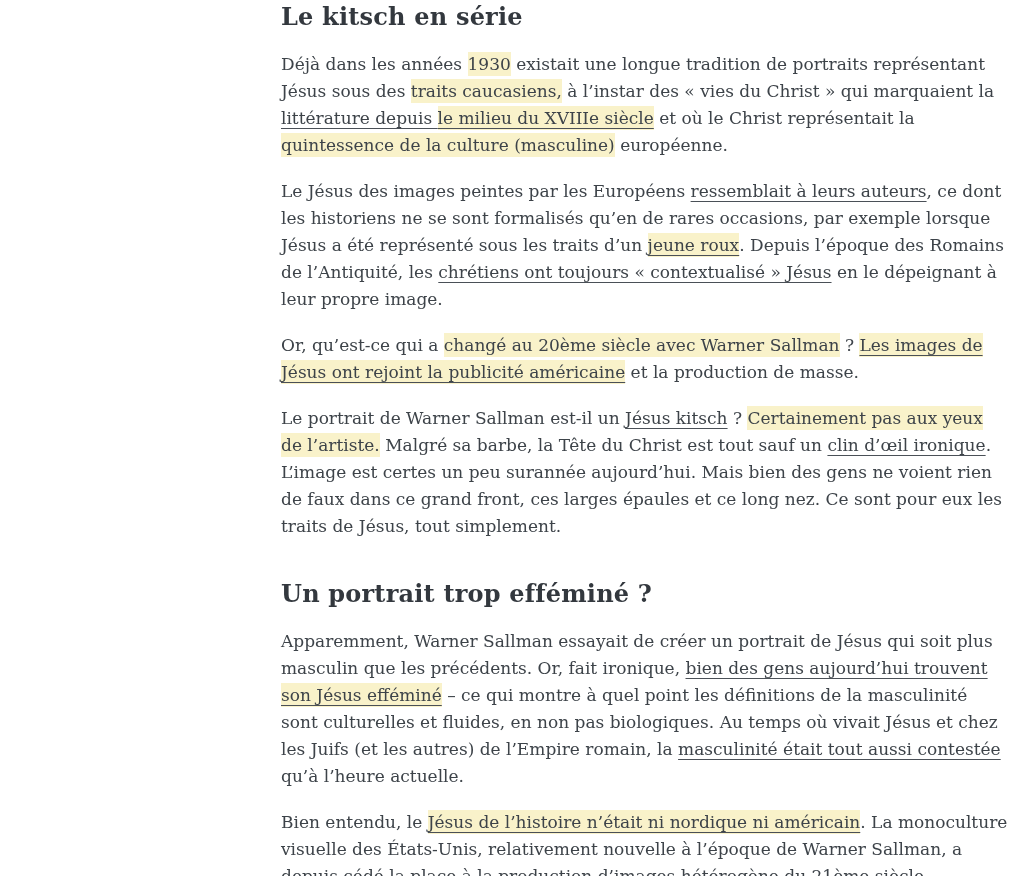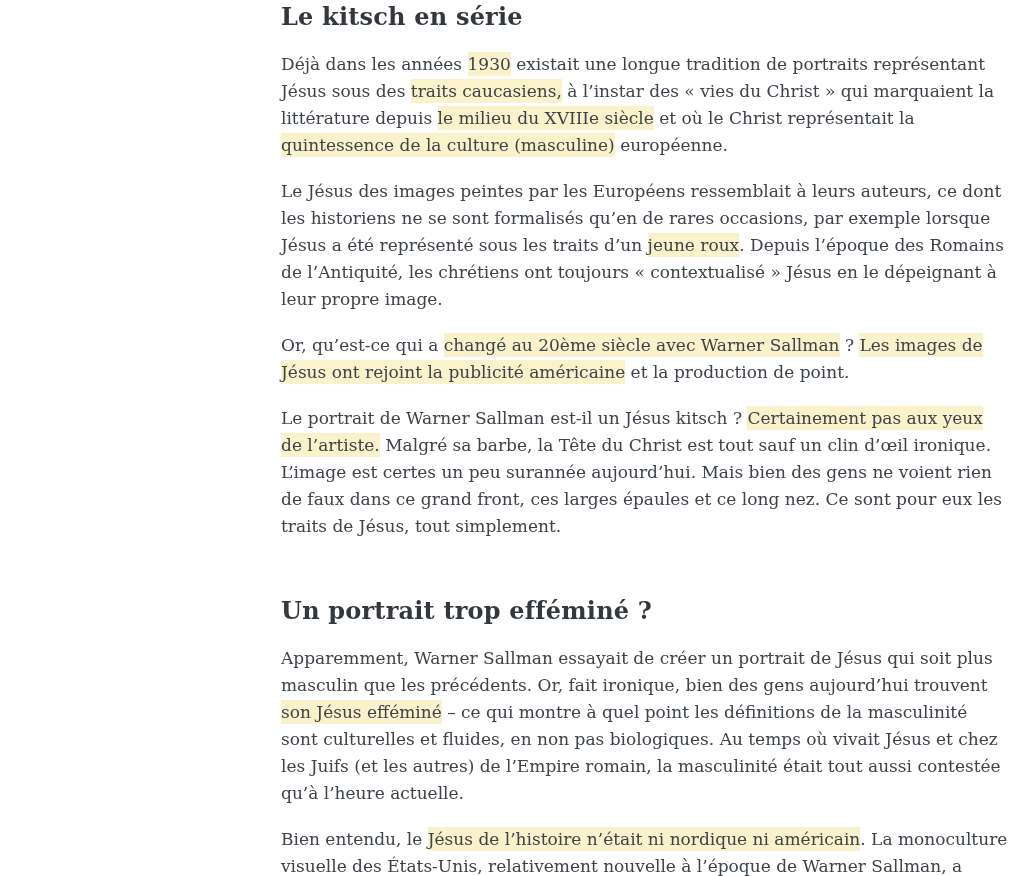--- a/index.html
+++ b/index.html
@@ -27,52 +27,53 @@
     font-size: 24px;
     line-height: 30px;
     color: #33383e;
     margin: 0;
     letter-spacing: 0.2px;
   }
   h2.first {
     margin-top: 2px;
   }
   h2.second {
-    margin-top: 56px;
+    margin-top: 39px;
   }
   p.body-para {
     font-size: 17px;
     line-height: 27px;
     margin: 19px 0 0 0;
     color: #3d4349;
     text-align: left;
   }
   .hl {
     background: #f9f2ca;
     padding: 2px 0;
   }
   .lk {
+    text-decoration: underline;
     text-decoration-thickness: 1px;
     text-underline-offset: 3.5px;
     text-decoration-color: #4a5057;
     cursor: pointer;
   }
   .it {
   }
 </style>
 </head>
 <body>
 
 <div class="article">
 
   <section>
     <h2 class="first">Le kitsch en série</h2>
     <p class="body-para"><span>Déjà dans les années </span><span class="hl">1930</span><span> existait une longue tradition de portraits représentant Jésus sous des </span><span class="hl">traits caucasiens,</span><span> à l’instar des « vies du Christ » qui marquaient la </span><span class="lk">littérature depuis </span><span class="hl lk">le milieu du XVIIIe siècle</span><span> et où le Christ représentait la </span><span class="hl">quintessence de la culture (masculine)</span><span> européenne.</span></p>
     <p class="body-para"><span>Le Jésus des images peintes par les Européens </span><span class="lk">ressemblait à leurs auteurs</span><span>, ce dont les historiens ne se sont formalisés qu’en de rares occasions, par exemple lorsque Jésus a été représenté sous les traits d’un </span><span class="hl lk">jeune roux</span><span>. Depuis l’époque des Romains de l’Antiquité, les </span><span class="lk">chrétiens ont toujours « contextualisé » Jésus</span><span> en le dépeignant à leur propre image.</span></p>
-    <p class="body-para"><span>Or, qu’est-ce qui a </span><span class="hl">changé au 20ème siècle avec Warner Sallman</span><span> ? </span><span class="hl lk">Les images de Jésus ont rejoint la publicité américaine</span><span> et la production de point.</span></p>
+    <p class="body-para"><span>Or, qu’est-ce qui a </span><span class="hl">changé au 20ème siècle avec Warner Sallman</span><span> ? </span><span class="hl lk">Les images de Jésus ont rejoint la publicité américaine</span><span> et la production de masse.</span></p>
     <p class="body-para"><span>Le portrait de Warner Sallman est-il un </span><span class="lk">Jésus kitsch</span><span> ? </span><span class="hl">Certainement pas aux yeux de l’artiste.</span><span> Malgré sa barbe, la </span><span class="it">Tête du Christ</span><span> est tout sauf un </span><span class="lk">clin d’œil ironique</span><span>. L’image est certes un peu surannée aujourd’hui. Mais bien des gens ne voient rien de faux dans ce grand front, ces larges épaules et ce long nez. Ce sont pour eux les traits de Jésus, tout simplement.</span></p>
   </section>
 
   <section>
     <h2 class="second">Un portrait trop efféminé ?</h2>
     <p class="body-para"><span>Apparemment, Warner Sallman essayait de créer un portrait de Jésus qui soit plus masculin que les précédents. Or, fait ironique, </span><span class="lk">bien des gens aujourd’hui trouvent </span><span class="hl lk">son Jésus efféminé</span><span> – ce qui montre à quel point les définitions de la masculinité sont culturelles et fluides, en non pas biologiques. Au temps où vivait Jésus et chez les Juifs (et les autres) de l’Empire romain, la </span><span class="lk">masculinité était tout aussi contestée</span><span> qu’à l’heure actuelle.</span></p>
     <p class="body-para"><span>Bien entendu, le </span><span class="hl lk">Jésus de l’histoire n’était ni nordique ni américain</span><span>. La monoculture visuelle des États-Unis, relativement nouvelle à l’époque de Warner Sallman, a depuis cédé la place à la </span><span class="lk">production d’images hétérogène du 21ème siècle</span><span>, marquant ainsi la fin d’une façon de voir unique et automatique.</span></p>
   </section>
 
 </div>

